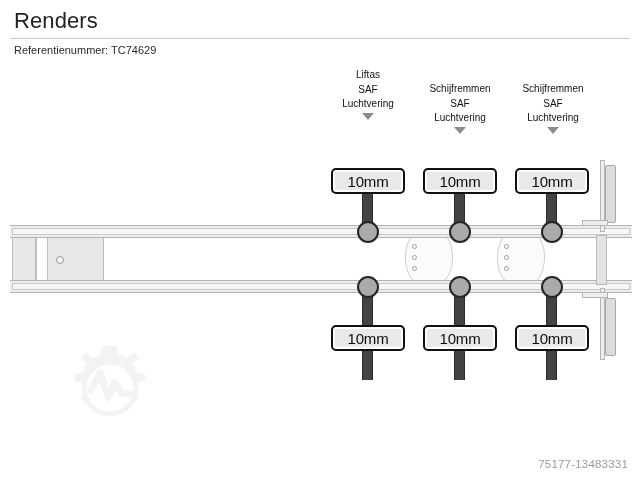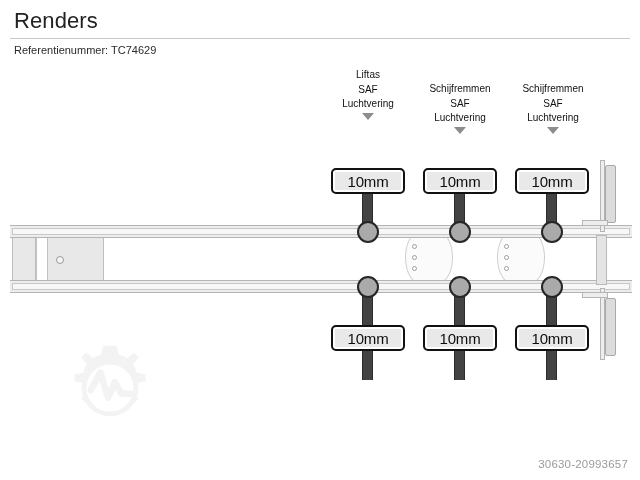--- a/index.html
+++ b/index.html
@@ -313,13 +313,13 @@
   <svg viewBox="0 0 100 100" width="104" height="96" aria-hidden="true">
     <g fill="#f3f3f3">
       <path d="M50 6 l7 0 2 9 a33 33 0 0 1 9 4 l7-6 5 5 -6 7 a33 33 0 0 1 4 9 l9 2 0 7 -9 2 a33 33 0 0 1-4 9 l6 7 -5 5 -7-6 a33 33 0 0 1-9 4 l-2 9 -7 0 -7 0 -2-9 a33 33 0 0 1-9-4 l-7 6 -5-5 6-7 a33 33 0 0 1-4-9 l-9-2 0-7 9-2 a33 33 0 0 1 4-9 l-6-7 5-5 7 6 a33 33 0 0 1 9-4 l2-9 z"></path>
     </g>
     <circle cx="50" cy="50" r="27" fill="#ffffff"></circle>
     <circle cx="50" cy="50" r="27" fill="none" stroke="#f3f3f3" stroke-width="5"></circle>
     <path d="M30 52 L40 34 L48 60 L55 44 L62 56 L72 56" fill="none" stroke="#f3f3f3" stroke-width="7" stroke-linejoin="round" stroke-linecap="round"></path>
   </svg>
 </div>
 
-<div id="footer-code">30630-20993657</div>
+<div id="footer-code">75177-13483331</div>
 
 </body></html>

